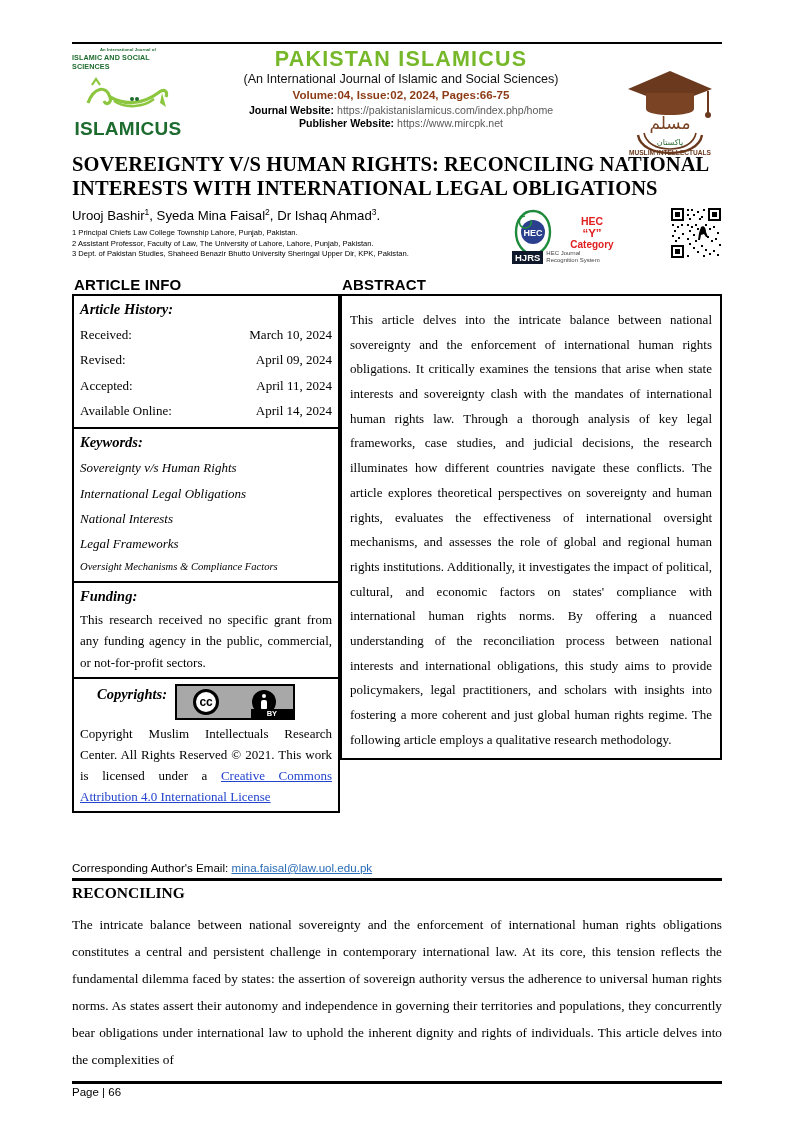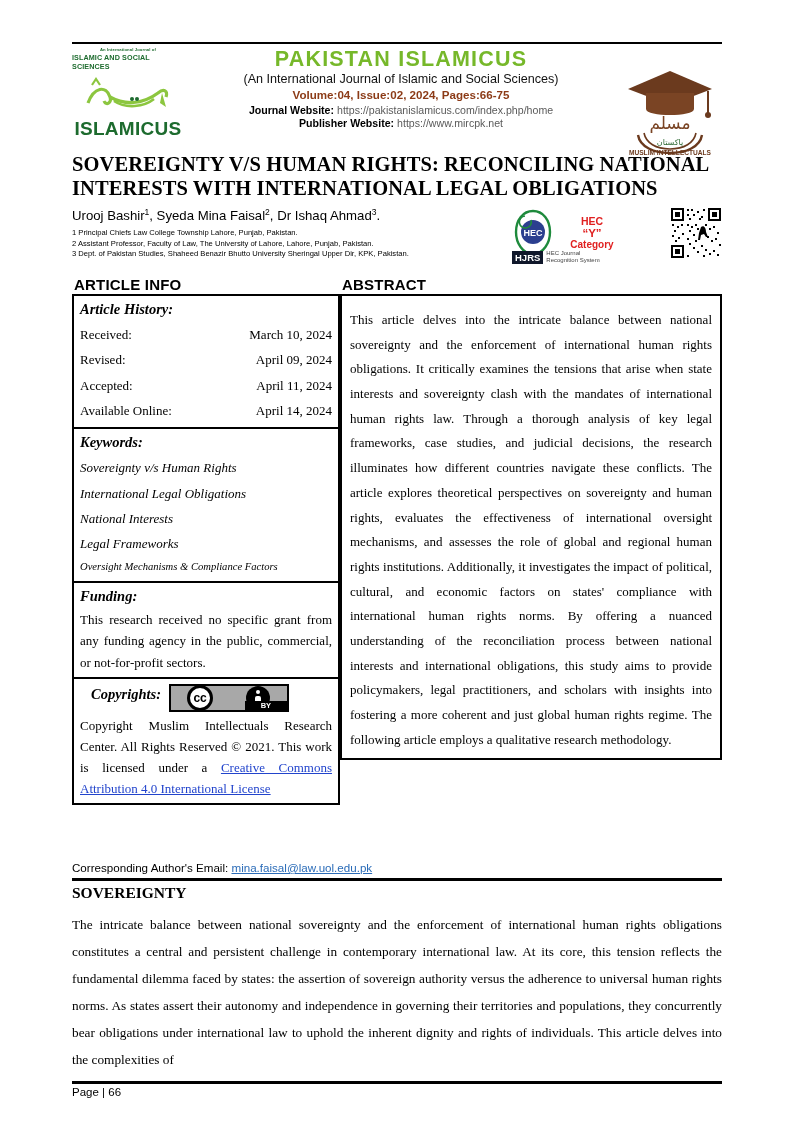--- a/index.html
+++ b/index.html
@@ -92,22 +92,22 @@
   }
   .hist-row { display:flex; justify-content:space-between; font-size:13px; line-height:1.95; }
   .hist-row .lbl { white-space:nowrap; }
   .hist-row .val { white-space:nowrap; }
 
   .kw { font-style:italic; font-size:13px; line-height:1.95; }
   .kw.small { font-size:10.6px; }
 
   .fund-text { font-size:13px; line-height:1.62; text-align:justify; }
 
-  .cc-row { display:flex; align-items:flex-start; gap:8px; margin:2px 0 3px 11px; }
-  .cc-badge { width:120px; height:28px; background:#a8a8a8; border:2px solid #000; position:relative; display:flex; }
+  .cc-row { display:flex; align-items:flex-start; gap:8px; margin:2px 0 3px 17px; }
+  .cc-badge { width:120px; height:36px; background:#a8a8a8; border:2px solid #000; position:relative; display:flex; }
   .cc-badge .half { flex:1; display:flex; align-items:center; justify-content:center; }
   .cc-circ {
     width:26px; height:26px; border-radius:50%; background:#fff; border:3px solid #000;
     display:flex; align-items:center; justify-content:center;
     font-family:"Liberation Sans", sans-serif; font-weight:800; font-size:12px; color:#000;
   }
   .cc-person { width:24px; height:24px; border-radius:50%; background:#000; position:relative; }
   .cc-person::before { content:""; position:absolute; left:50%; top:4px; transform:translateX(-50%); width:4px; height:4px; background:#fff; border-radius:50%; }
   .cc-person::after  { content:""; position:absolute; left:50%; top:10px; transform:translateX(-50%); width:6px; height:10px; background:#fff; border-radius:2px; }
   .cc-by { position:absolute; right:0; bottom:0; background:#000; color:#fff; font-family:"Liberation Sans", sans-serif; font-weight:800; font-size:7.5px; padding:0 16px; }
@@ -355,19 +355,19 @@
         <div class="abstract-text">This article delves into the intricate balance between national sovereignty and the enforcement of international human rights obligations. It critically examines the tensions that arise when state interests and sovereignty clash with the mandates of international human rights law. Through a thorough analysis of key legal frameworks, case studies, and judicial decisions, the research illuminates how different countries navigate these conflicts. The article explores theoretical perspectives on sovereignty and human rights, evaluates the effectiveness of international oversight mechanisms, and assesses the role of global and regional human rights institutions. Additionally, it investigates the impact of political, cultural, and economic factors on states' compliance with international human rights norms. By offering a nuanced understanding of the reconciliation process between national interests and international obligations, this study aims to provide policymakers, legal practitioners, and scholars with insights into fostering a more coherent and just global human rights regime. The following article employs a qualitative research methodology.</div>
       </div>
     </div>
   </div>
 
   <div class="corr">
     <span>Corresponding Author's Email:</span>
     <a class="mail" href="#">mina.faisal@law.uol.edu.pk</a>
   </div>
 
-  <div class="intro-head">SOVEREIGNTY</div>
+  <div class="intro-head">RECONCILING</div>
   <div class="intro-body">The intricate balance between national sovereignty and the enforcement of international human rights obligations constitutes a central and persistent challenge in contemporary international law. At its core, this tension reflects the fundamental dilemma faced by states: the assertion of sovereign authority versus the adherence to universal human rights norms. As states assert their autonomy and independence in governing their territories and populations, they concurrently bear obligations under international law to uphold the inherent dignity and rights of individuals. This article delves into the complexities of</div>
 
   <div class="footer-rule"></div>
   <div class="footer">Page | 66</div>
 
 </div>
 
 </body></html>

